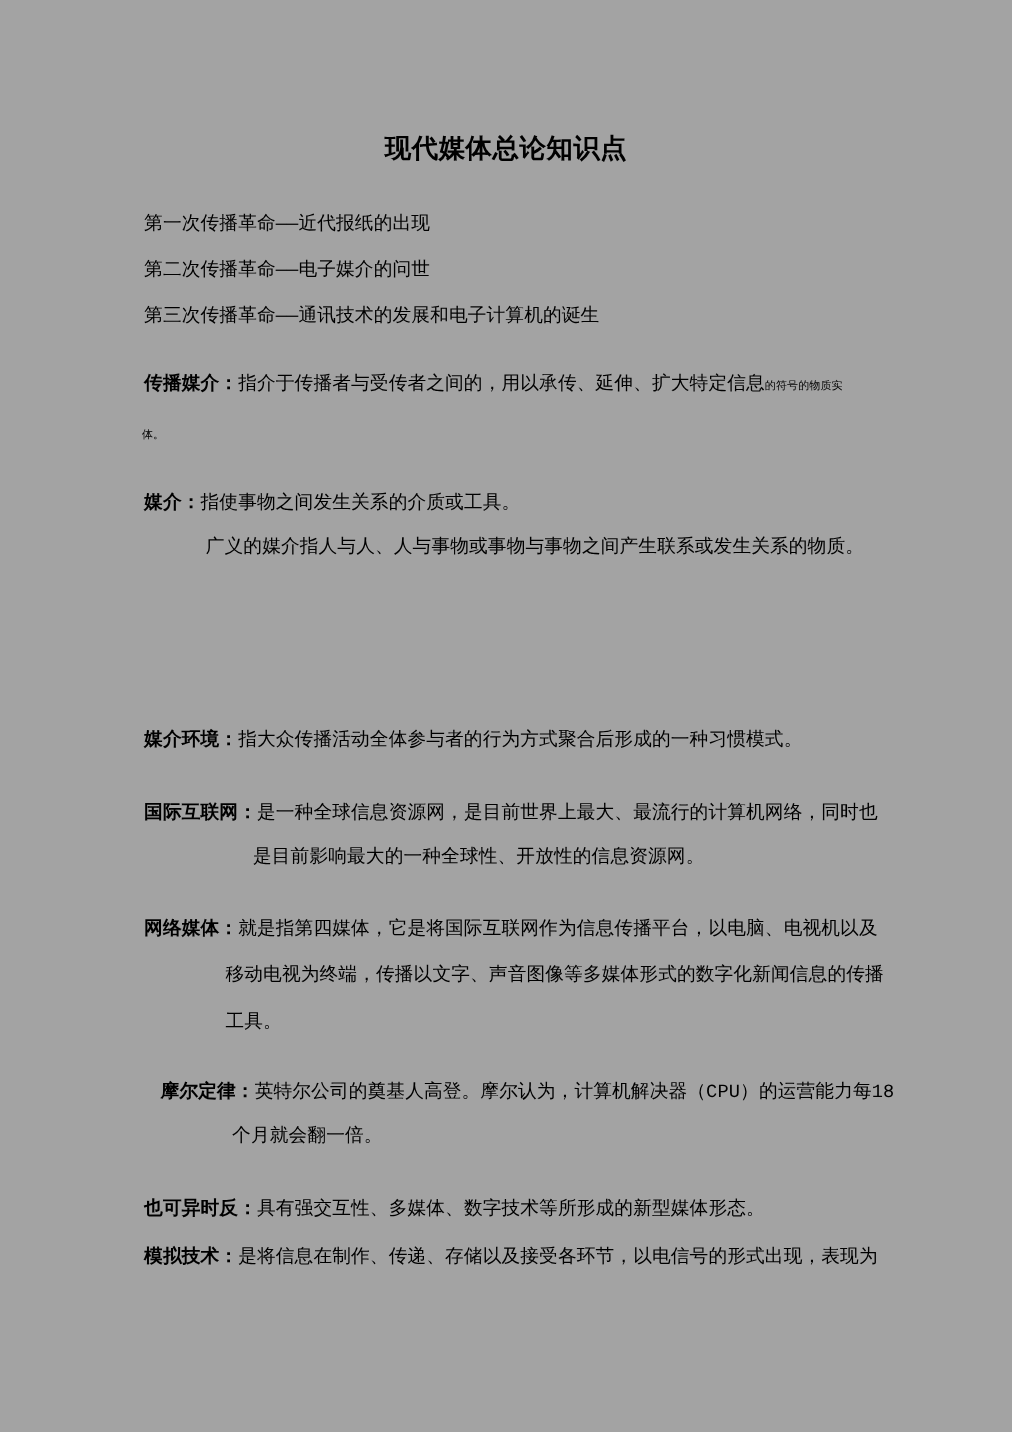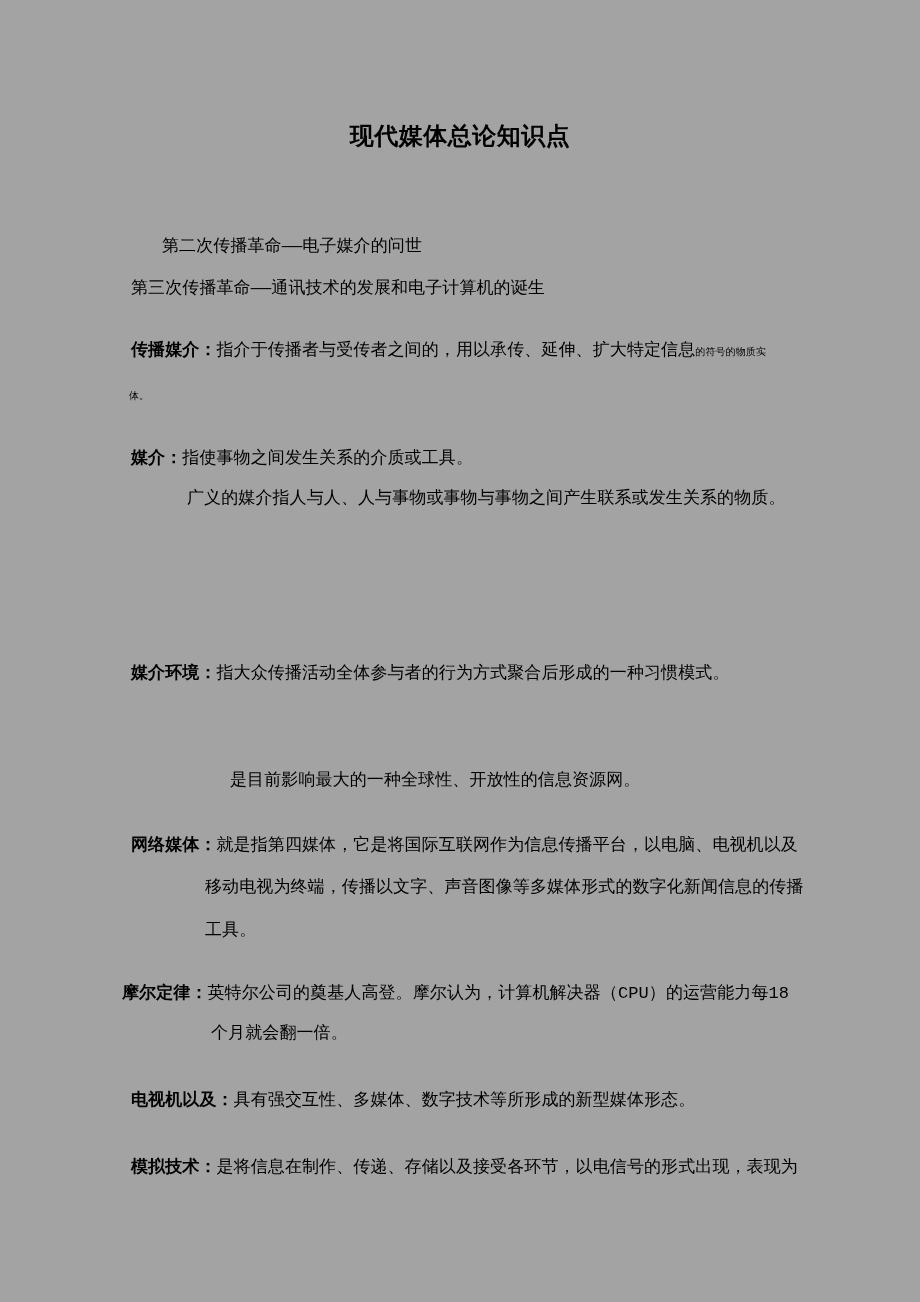--- a/index.html
+++ b/index.html
@@ -41,21 +41,22 @@
     font-size: 10px;
   }
 </style>
 </head>
 <body>
 
 <div class="page">
 
   <div class="doc-title" style="top:123px;">现代媒体总论知识点</div>
 
-  <div class="line" style="left:131px; top:236px;margin-left:31px;">第二次传播革命——电子媒介的问世</div>
+  <div class="line" style="left:131px; top:194px;">第一次传播革命——近代报纸的出现</div>
+  <div class="line" style="left:131px; top:236px;">第二次传播革命——电子媒介的问世</div>
   <div class="line" style="left:131px; top:278px;text-align:center;">第三次传播革命——通讯技术的发展和电子计算机的诞生</div>
 
   <div class="line" style="left:131px; top:340px;">
     <span class="lbl">传播媒介：</span><span>指介于传播者与受传者之间的，用以承传、延伸、扩大特定信息</span><span class="small">的符号的物质实</span>
   </div>
   <div class="line small" style="left:129px; top:386px;">
     <span>体。</span>
   </div>
 
   <div class="line" style="left:131px; top:448px;">
@@ -63,42 +64,45 @@
   </div>
   <div class="line" style="left:187px; top:488px;">
     <span>广义的媒介指人与人、人与事物或事物与事物之间产生联系或发生关系的物质。</span>
   </div>
 
 
   <div class="line" style="left:131px; top:663px;">
     <span class="lbl">媒介环境：</span><span>指大众传播活动全体参与者的行为方式聚合后形成的一种习惯模式。</span>
   </div>
 
+  <div class="line" style="left:131px; top:730px;">
+    <span class="lbl">国际互联网：</span><span>是一种全球信息资源网，是目前世界上最大、最流行的计算机网络，同时也</span>
+  </div>
   <div class="line" style="left:230px; top:770px;">
     <span>是目前影响最大的一种全球性、开放性的信息资源网。</span>
   </div>
 
   <div class="line" style="left:131px; top:835px;">
     <span class="lbl">网络媒体：</span><span>就是指第四媒体，它是将国际互联网作为信息传播平台，以电脑、电视机以及</span>
   </div>
   <div class="line" style="left:205px; top:877px;">
     <span>移动电视为终端，传播以文字、声音图像等多媒体形式的数字化新闻信息的传播</span>
   </div>
   <div class="line" style="left:205px; top:920px;">
     <span>工具。</span>
   </div>
 
-  <div class="line" style="left:122px; top:983px;">
+  <div class="line" style="left:146px; top:983px;">
     <span class="lbl">摩尔定律：</span><span>英特尔公司的奠基人高登。摩尔认为，计算机解决器（CPU）的运营能力每18</span>
   </div>
   <div class="line" style="left:211px; top:1023px;">
     <span>个月就会翻一倍。</span>
   </div>
 
   <div class="line" style="left:131px; top:1090px;">
-    <span class="lbl">电视机以及：</span><span>具有强交互性、多媒体、数字技术等所形成的新型媒体形态。</span>
+    <span class="lbl">也可异时反：</span><span>具有强交互性、多媒体、数字技术等所形成的新型媒体形态。</span>
   </div>
 
-  <div class="line" style="left:131px; top:1157px;">
+  <div class="line" style="left:131px; top:1133px;">
     <span class="lbl">模拟技术：</span><span>是将信息在制作、传递、存储以及接受各环节，以电信号的形式出现，表现为</span>
   </div>
 
 </div>
 
 </body></html>

